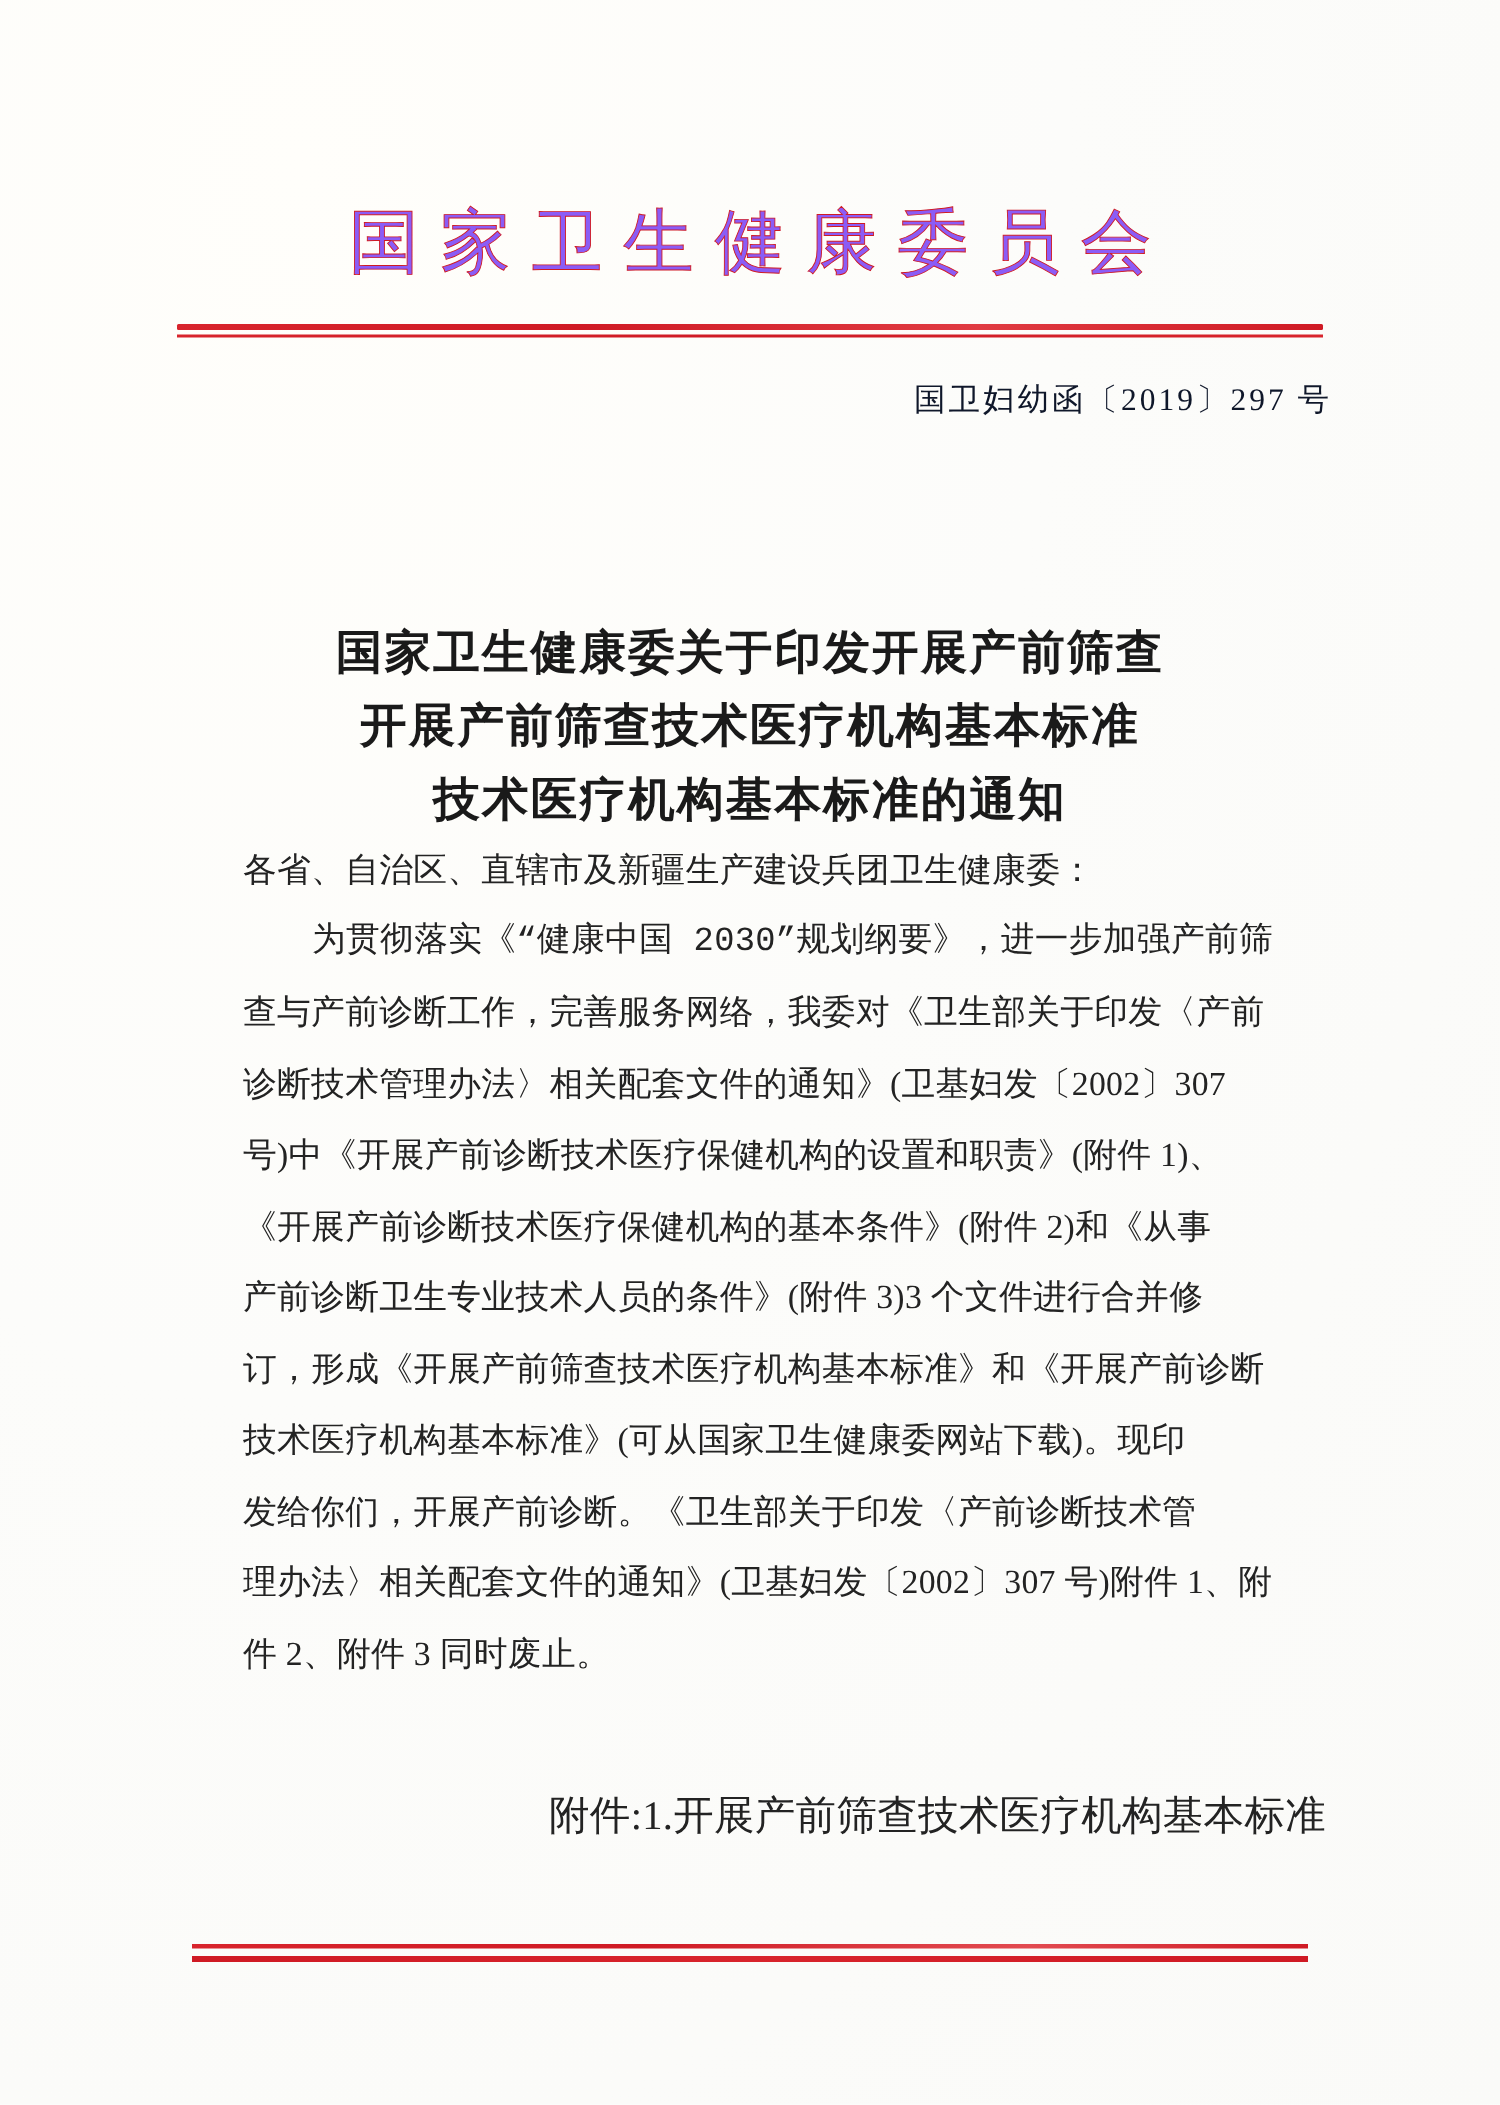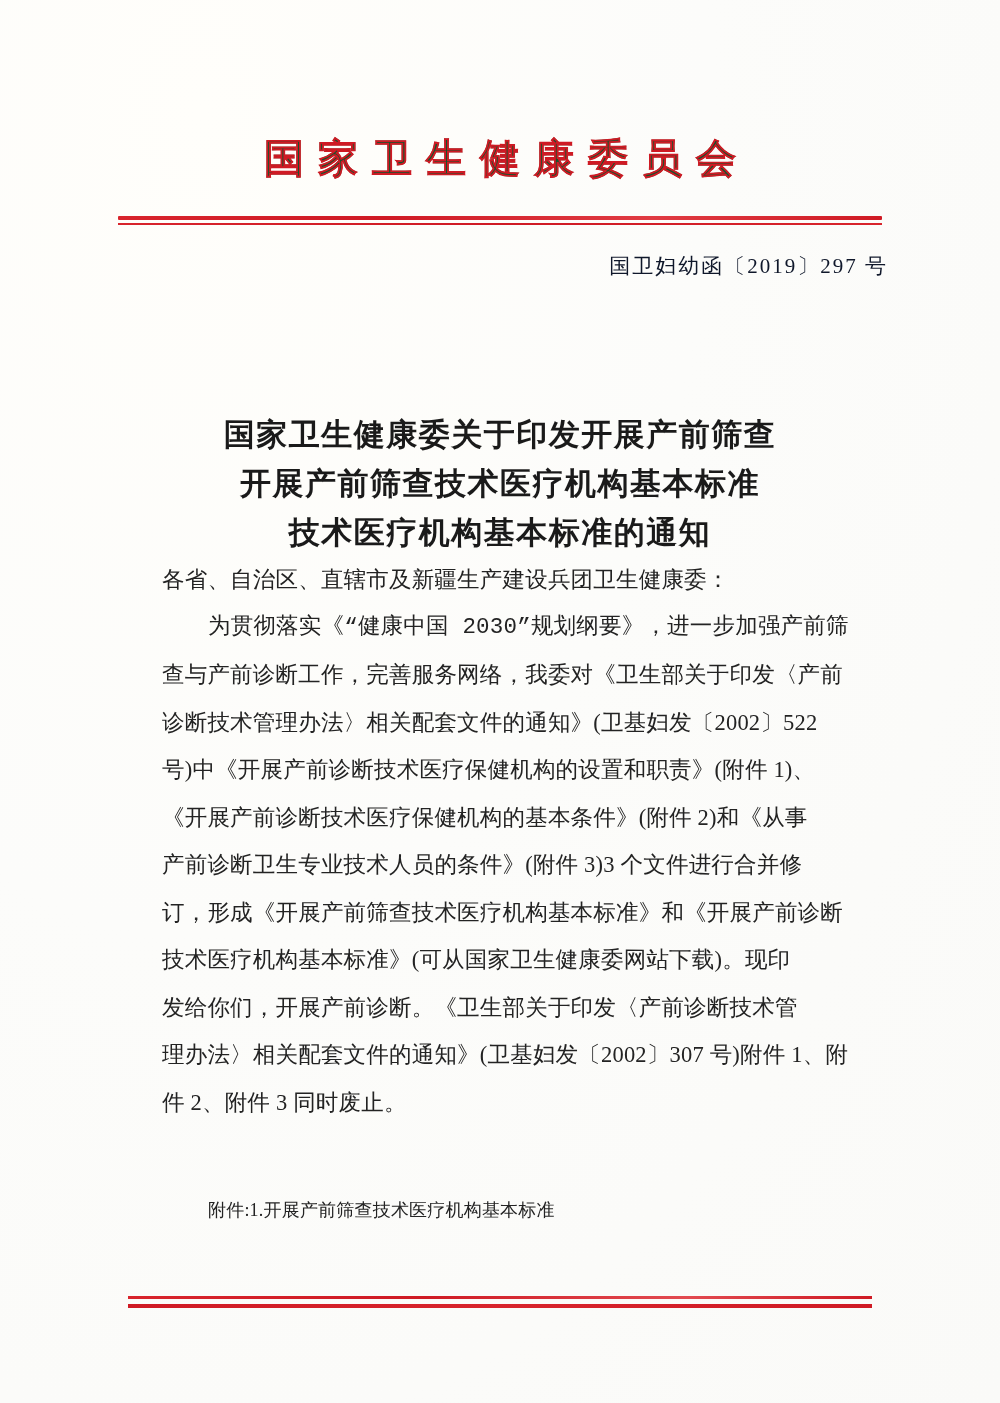--- a/index.html
+++ b/index.html
@@ -32,24 +32,24 @@
   
   .letterhead {
     position: absolute;
     left: 0;
     right: 0;
     top: 138px;
     text-align: center;
   }
   .letterhead-title {
     font-family: "Liberation Serif", "DejaVu Serif", serif;
-    font-size: 40px;
+    font-size: 47px;
     line-height: 1.05;
-    font-weight: 700;
-    color: #14532d;
+    font-weight: 400;
+    color: #8b5cf6;
     letter-spacing: 14px;
     text-indent: 14px;
     white-space: nowrap;
     -webkit-text-stroke: 0.6px #cf1a24;
   }
 
   .rule-group-top {
     position: absolute;
     left: 118px;
     right: 118px;
@@ -115,26 +115,27 @@
   }
 
   
   .attachment-block {
     position: absolute;
     left: 162px;
     top: 1190px;
     width: 722px;
   }
   .attachment-line {
-    font-size: 18px;
+    font-size: 27px;
     line-height: 40px;
     color: #232323;
     letter-spacing: 0.2px;
     text-indent: 46px;
     white-space: nowrap;
+    text-align: right;
   }
 
   
   .rule-group-bottom {
     position: absolute;
     left: 128px;
     right: 128px;
     top: 1296px;
   }
   .rule-bottom-a {
@@ -168,21 +169,21 @@
   <div class="doc-title">
     <div class="doc-title-line">国家卫生健康委关于印发开展产前筛查</div>
     <div class="doc-title-line">开展产前筛查技术医疗机构基本标准</div>
     <div class="doc-title-line">技术医疗机构基本标准的通知</div>
   </div>
 
   <div class="body-block">
     <div class="body-line">各省、自治区、直辖市及新疆生产建设兵团卫生健康委：</div>
     <div class="body-line indent">为贯彻落实《“健康中国 2030”规划纲要》，进一步加强产前筛</div>
     <div class="body-line">查与产前诊断工作，完善服务网络，我委对《卫生部关于印发〈产前</div>
-    <div class="body-line">诊断技术管理办法〉相关配套文件的通知》(卫基妇发〔2002〕522</div>
+    <div class="body-line">诊断技术管理办法〉相关配套文件的通知》(卫基妇发〔2002〕307</div>
     <div class="body-line">号)中《开展产前诊断技术医疗保健机构的设置和职责》(附件 1)、</div>
     <div class="body-line">《开展产前诊断技术医疗保健机构的基本条件》(附件 2)和《从事</div>
     <div class="body-line">产前诊断卫生专业技术人员的条件》(附件 3)3 个文件进行合并修</div>
     <div class="body-line">订，形成《开展产前筛查技术医疗机构基本标准》和《开展产前诊断</div>
     <div class="body-line">技术医疗机构基本标准》(可从国家卫生健康委网站下载)。现印</div>
     <div class="body-line">发给你们，开展产前诊断。《卫生部关于印发〈产前诊断技术管</div>
     <div class="body-line">理办法〉相关配套文件的通知》(卫基妇发〔2002〕307 号)附件 1、附</div>
     <div class="body-line">件 2、附件 3 同时废止。</div>
   </div>
 

